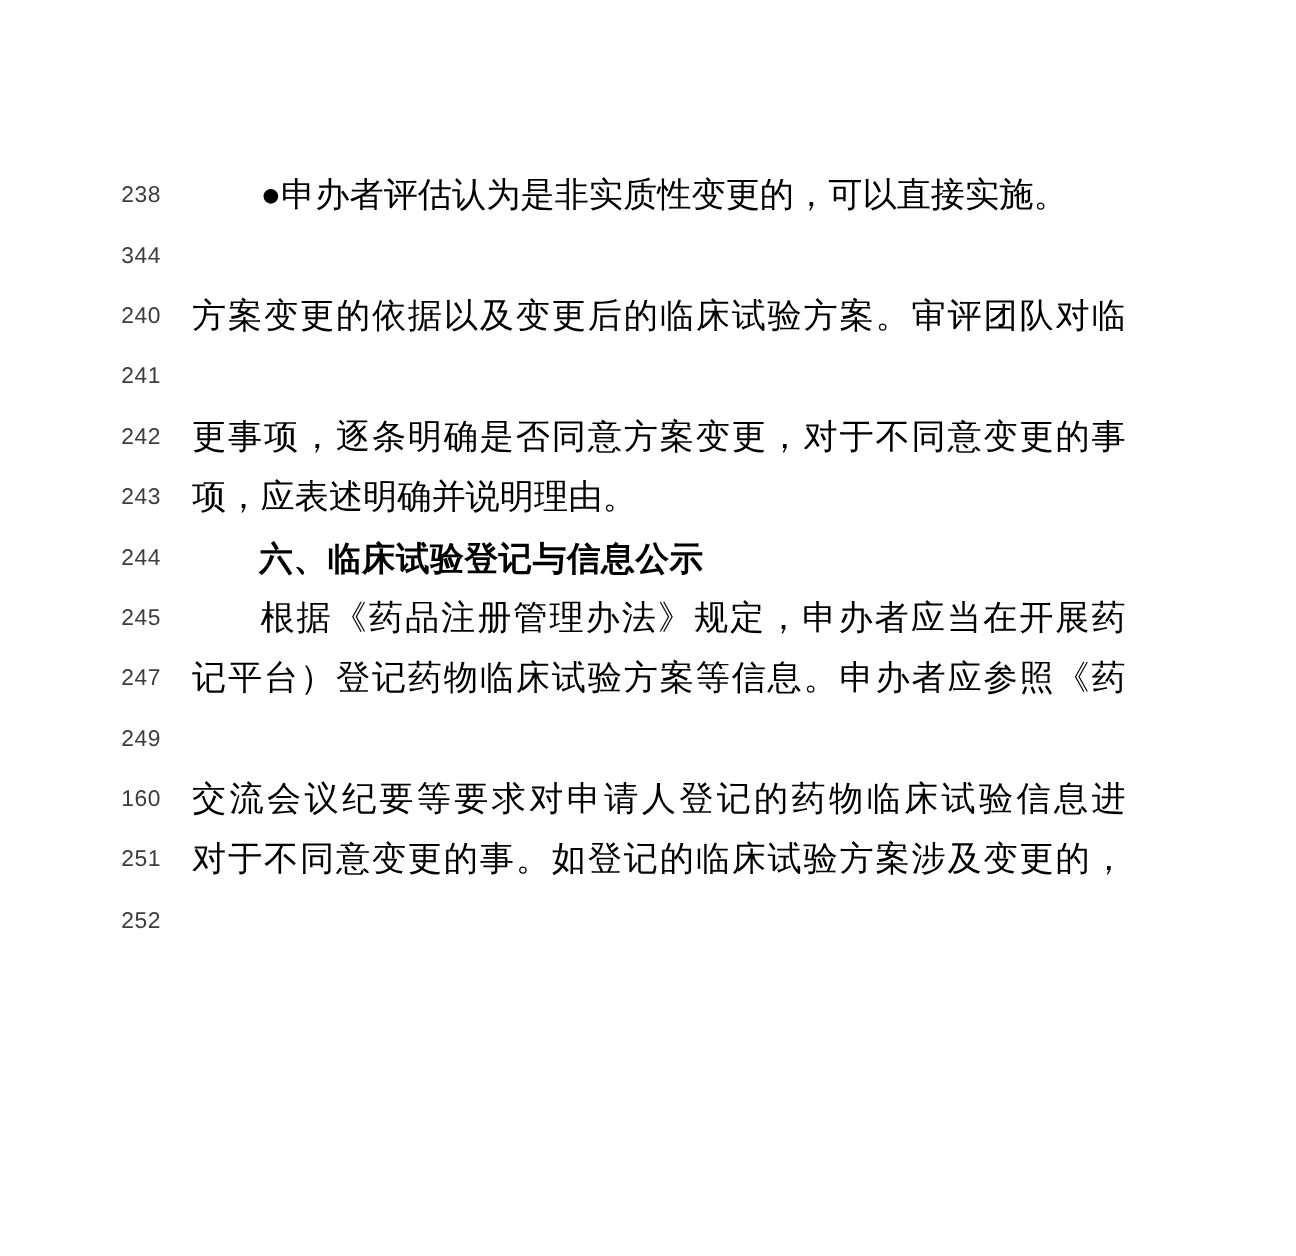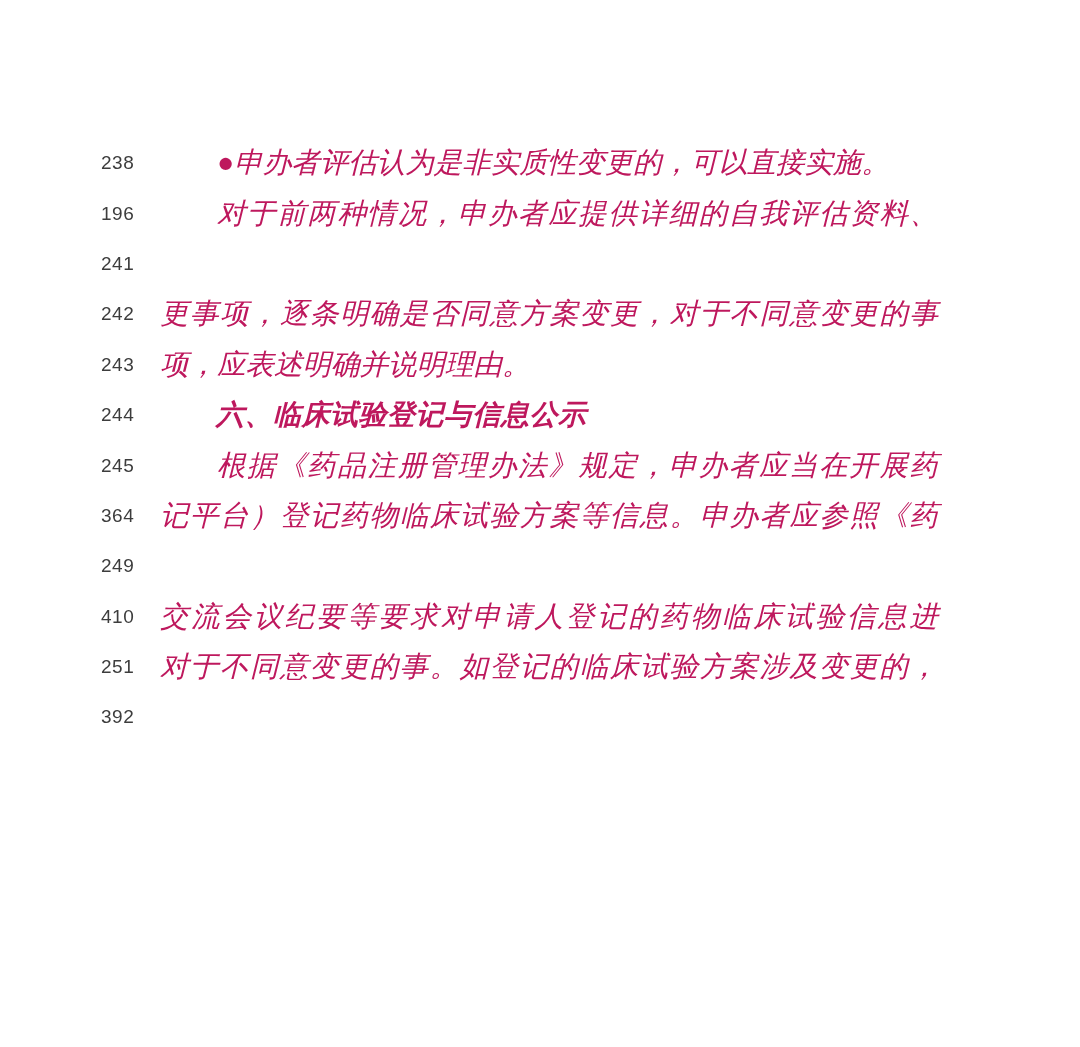--- a/index.html
+++ b/index.html
@@ -35,24 +35,23 @@
     color: #3d3d3d;
     letter-spacing: 0.5px;
   }
   .txt {
     position: absolute;
     left: 160px;
     width: 778px;
     top: 50%;
     transform: translateY(-50%);
     font-size: 28.5px;
-    color: #be185d;
+    color: #000000;
     white-space: nowrap;
     line-height: 1.1;
-    font-style: italic;
   }
   
   .row.j .txt {
     white-space: normal;
     text-align: justify;
     text-align-last: justify;
   }
   
   .row.in .txt {
     text-indent: 2em;
@@ -70,24 +69,27 @@
 
 <div class="page">
   <div class="doc">
 
     <div class="row in">
       <span class="num">238</span>
       <div class="txt">●申办者评估认为是非实质性变更的，可以直接实施。</div>
     </div>
 
     <div class="row in j">
-      <span class="num">196</span>
-      <div class="txt">对于前两种情况，申办者应提供详细的自我评估资料、</div>
+      <span class="num">344</span>
     </div>
 
+    <div class="row j">
+      <span class="num">240</span>
+      <div class="txt">方案变更的依据以及变更后的临床试验方案。审评团队对临</div>
+    </div>
 
     <div class="row j">
       <span class="num">241</span>
     </div>
 
     <div class="row j">
       <span class="num">242</span>
       <div class="txt">更事项，逐条明确是否同意方案变更，对于不同意变更的事</div>
     </div>
 
@@ -101,37 +103,37 @@
       <div class="txt">六、临床试验登记与信息公示</div>
     </div>
 
     <div class="row in j">
       <span class="num">245</span>
       <div class="txt">根据《药品注册管理办法》规定，申办者应当在开展药</div>
     </div>
 
 
     <div class="row j">
-      <span class="num">364</span>
+      <span class="num">247</span>
       <div class="txt">记平台）登记药物临床试验方案等信息。申办者应参照《药</div>
     </div>
 
 
     <div class="row j">
       <span class="num">249</span>
     </div>
 
     <div class="row j">
-      <span class="num">410</span>
+      <span class="num">160</span>
       <div class="txt">交流会议纪要等要求对申请人登记的药物临床试验信息进</div>
     </div>
 
     <div class="row j">
       <span class="num">251</span>
       <div class="txt">对于不同意变更的事。如登记的临床试验方案涉及变更的，</div>
     </div>
 
     <div class="row">
-      <span class="num">392</span>
+      <span class="num">252</span>
     </div>
 
   </div>
 </div>
 
 </body></html>

